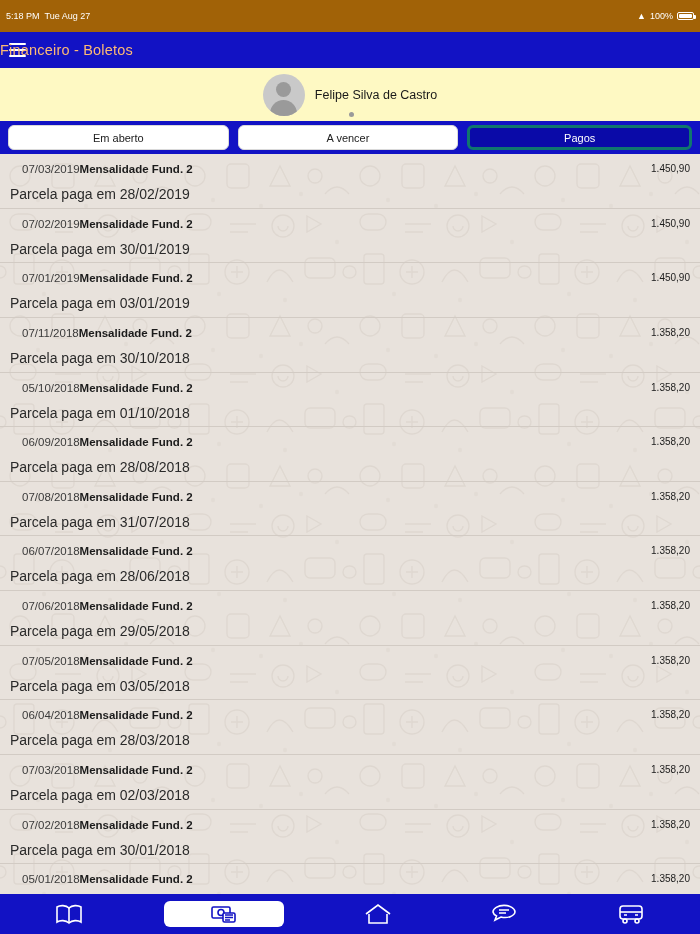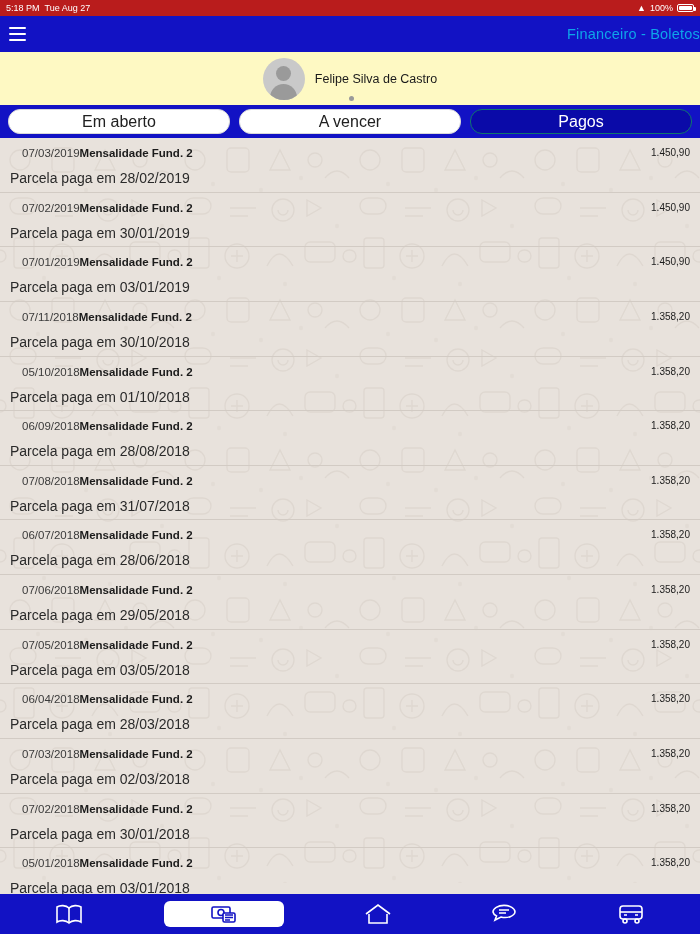--- a/index.html
+++ b/index.html
@@ -15,26 +15,26 @@
     width: 700px;
     height: 934px;
     background: #1212c4;
     display: flex;
     flex-direction: column;
   }
 
   
   .statusbar {
     height: 16px;
-    background: #b91c1c;
+    background: #a16207;
     color: #ffffff;
     font-size: 9px;
     display: flex;
     align-items: center;
-    padding: 0 6px;
+    padding: 16px 6px;
     flex: 0 0 16px;
   }
   .statusbar .sb-left { display: flex; align-items: center; gap: 5px; }
   .statusbar .sb-right { margin-left: auto; display: flex; align-items: center; gap: 4px; }
   .wifi-glyph { font-size: 9px; line-height: 1; }
   .battery {
     width: 17px; height: 8px;
     border: 1px solid #ffffff;
     border-radius: 2px;
     position: relative;
@@ -75,22 +75,22 @@
   }
   .hamburger i {
     display: block;
     width: 17px; height: 2px;
     background: #ffffff;
     border-radius: 1px;
   }
   .nav-title {
     position: absolute;
     left: 0; right: 0;
-    text-align: right;
-    color: #0ea5e9;
+    text-align: left;
+    color: #fdba74;
     font-size: 14.5px;
     letter-spacing: .2px;
     pointer-events: none;
   }
 
   
   .user-header {
     flex: 0 0 53px;
     background: #fef9c3;
     display: flex;
@@ -139,33 +139,33 @@
     flex: 0 0 33px;
     background: #1212c4;
     display: flex;
     align-items: center;
     padding: 0 8px;
     gap: 9px;
   }
   .tab {
     flex: 1 1 0;
     height: 25px;
-    border-radius: 12px;
+    border-radius: 6px;
     background: #ffffff;
     border: 1px solid #d9d9d9;
     color: #202020;
-    font-size: 16px;
+    font-size: 11px;
     display: flex;
     align-items: center;
     justify-content: center;
     cursor: pointer;
   }
   .tab.active {
     background: #0a0aa8;
-    border: 1px solid #0f766e;
+    border: 3px solid #0f766e;
     color: #ffffff;
   }
 
   
   .list-wrap {
     flex: 1 1 auto;
     position: relative;
     background: #e8e2dc;
     overflow: hidden;
   }

